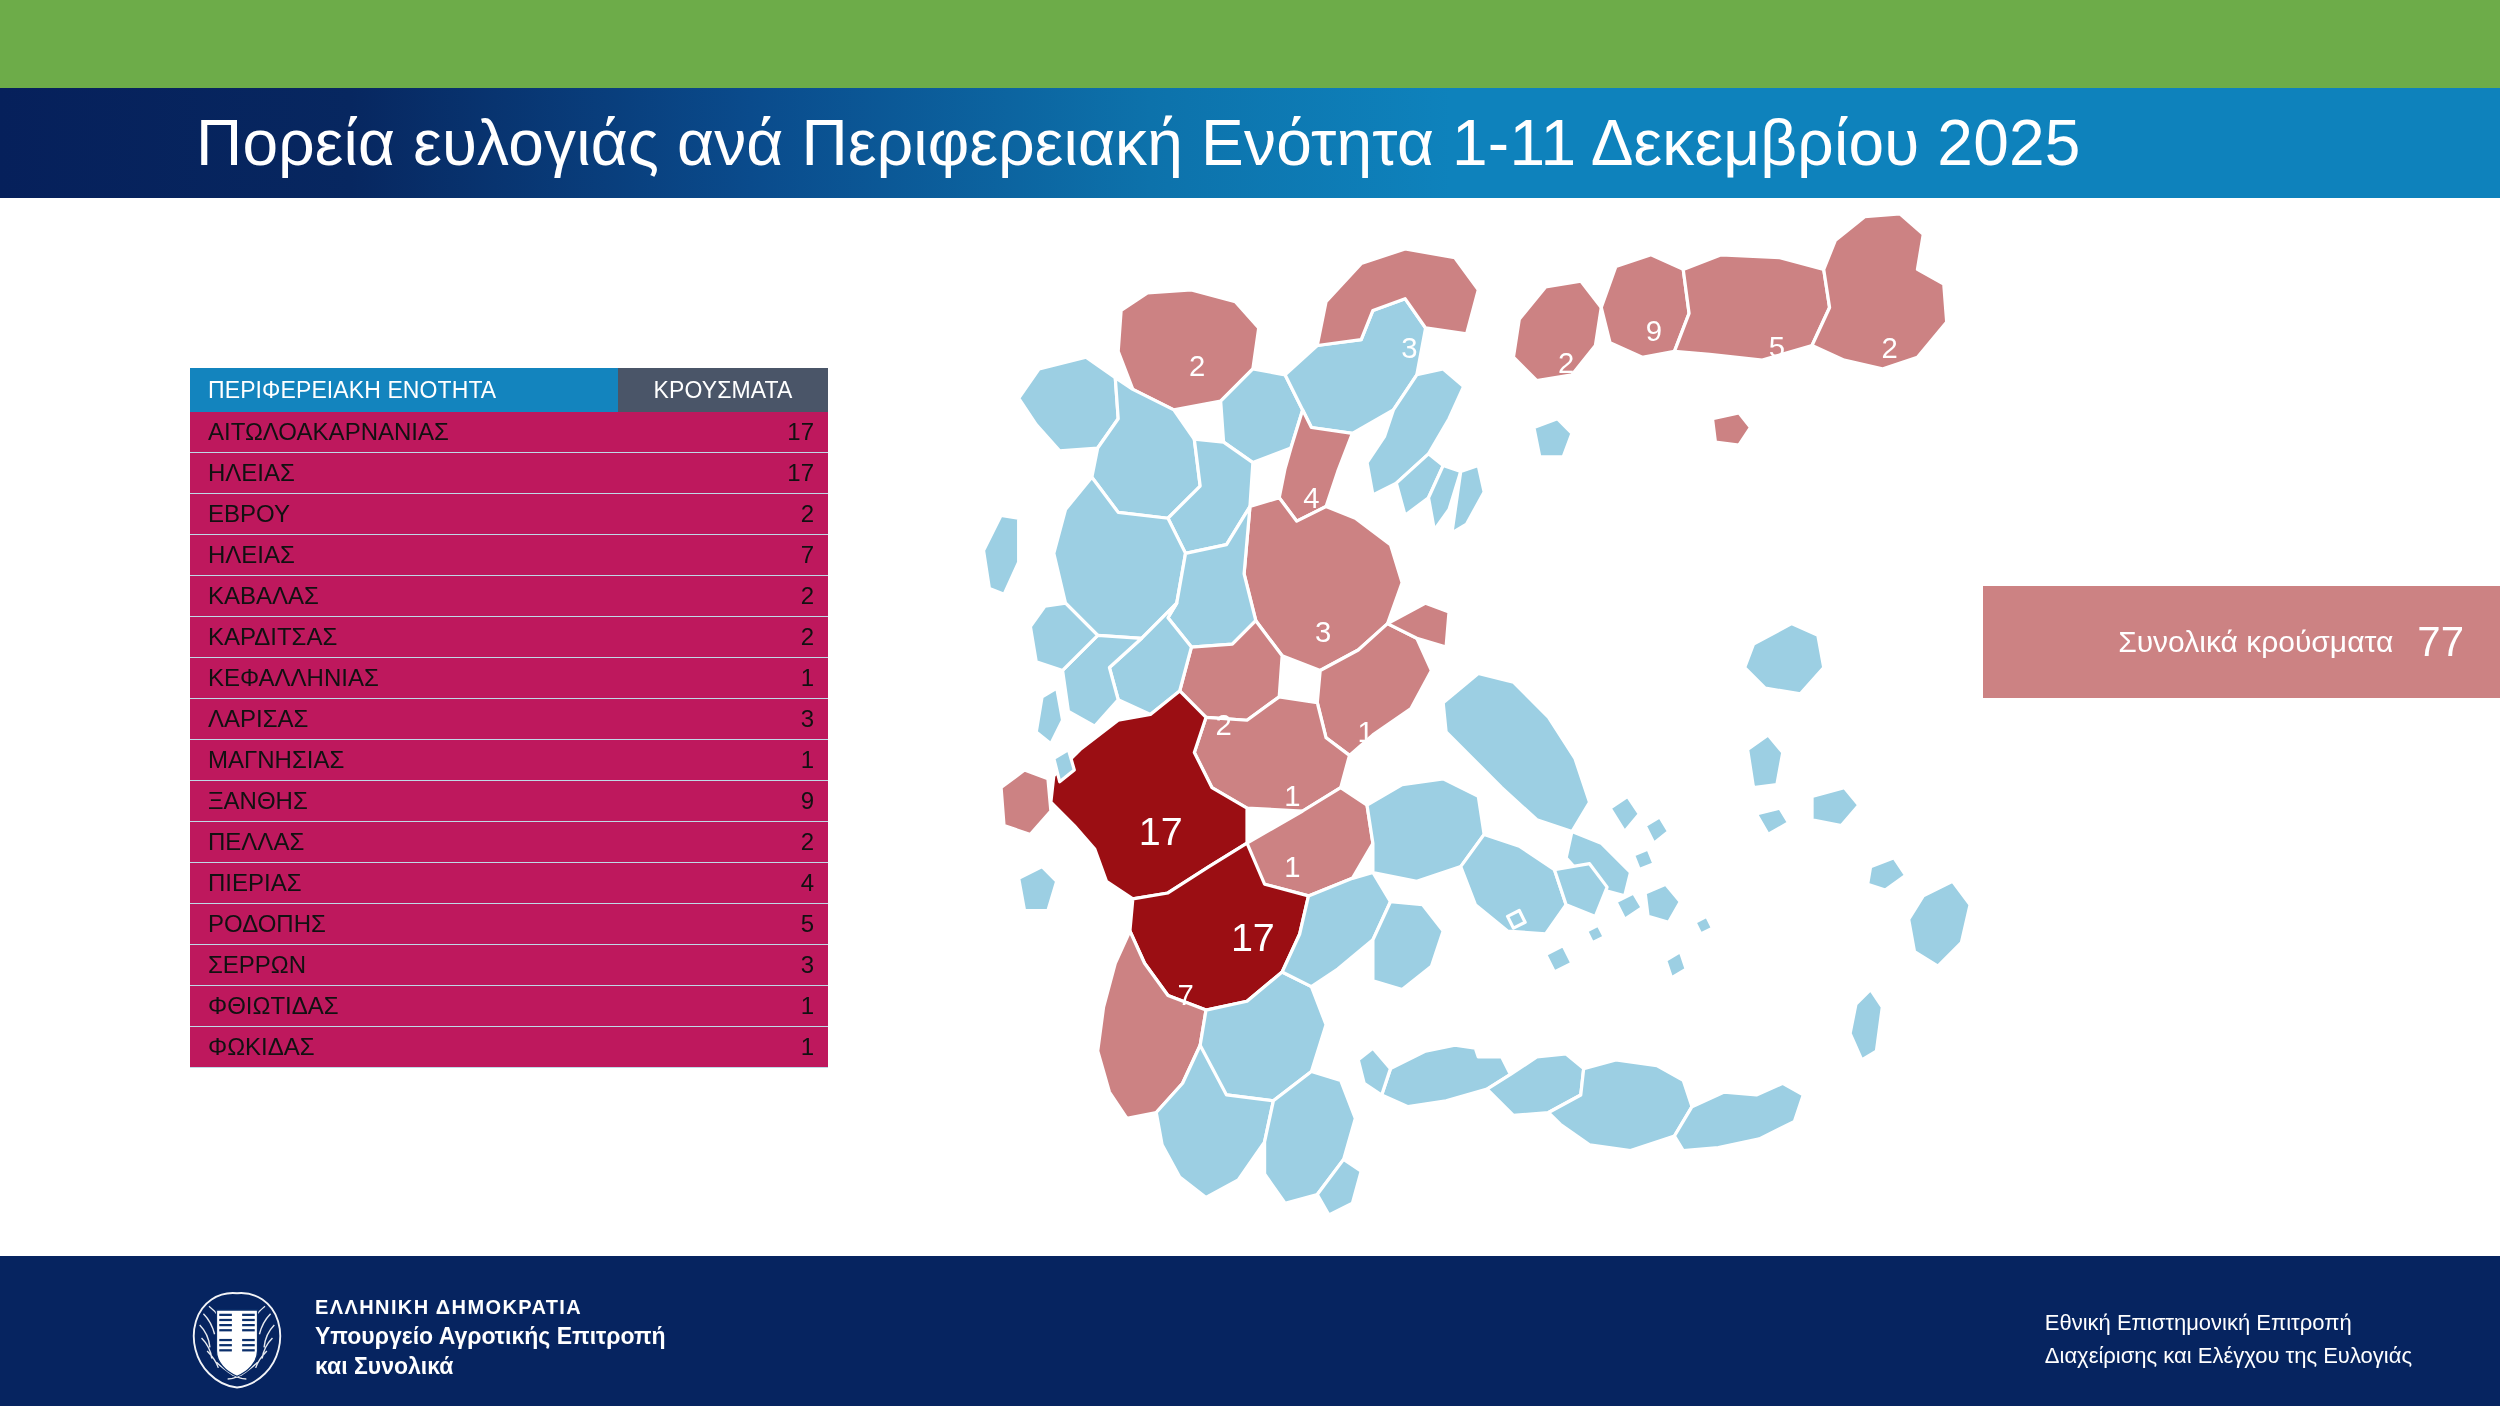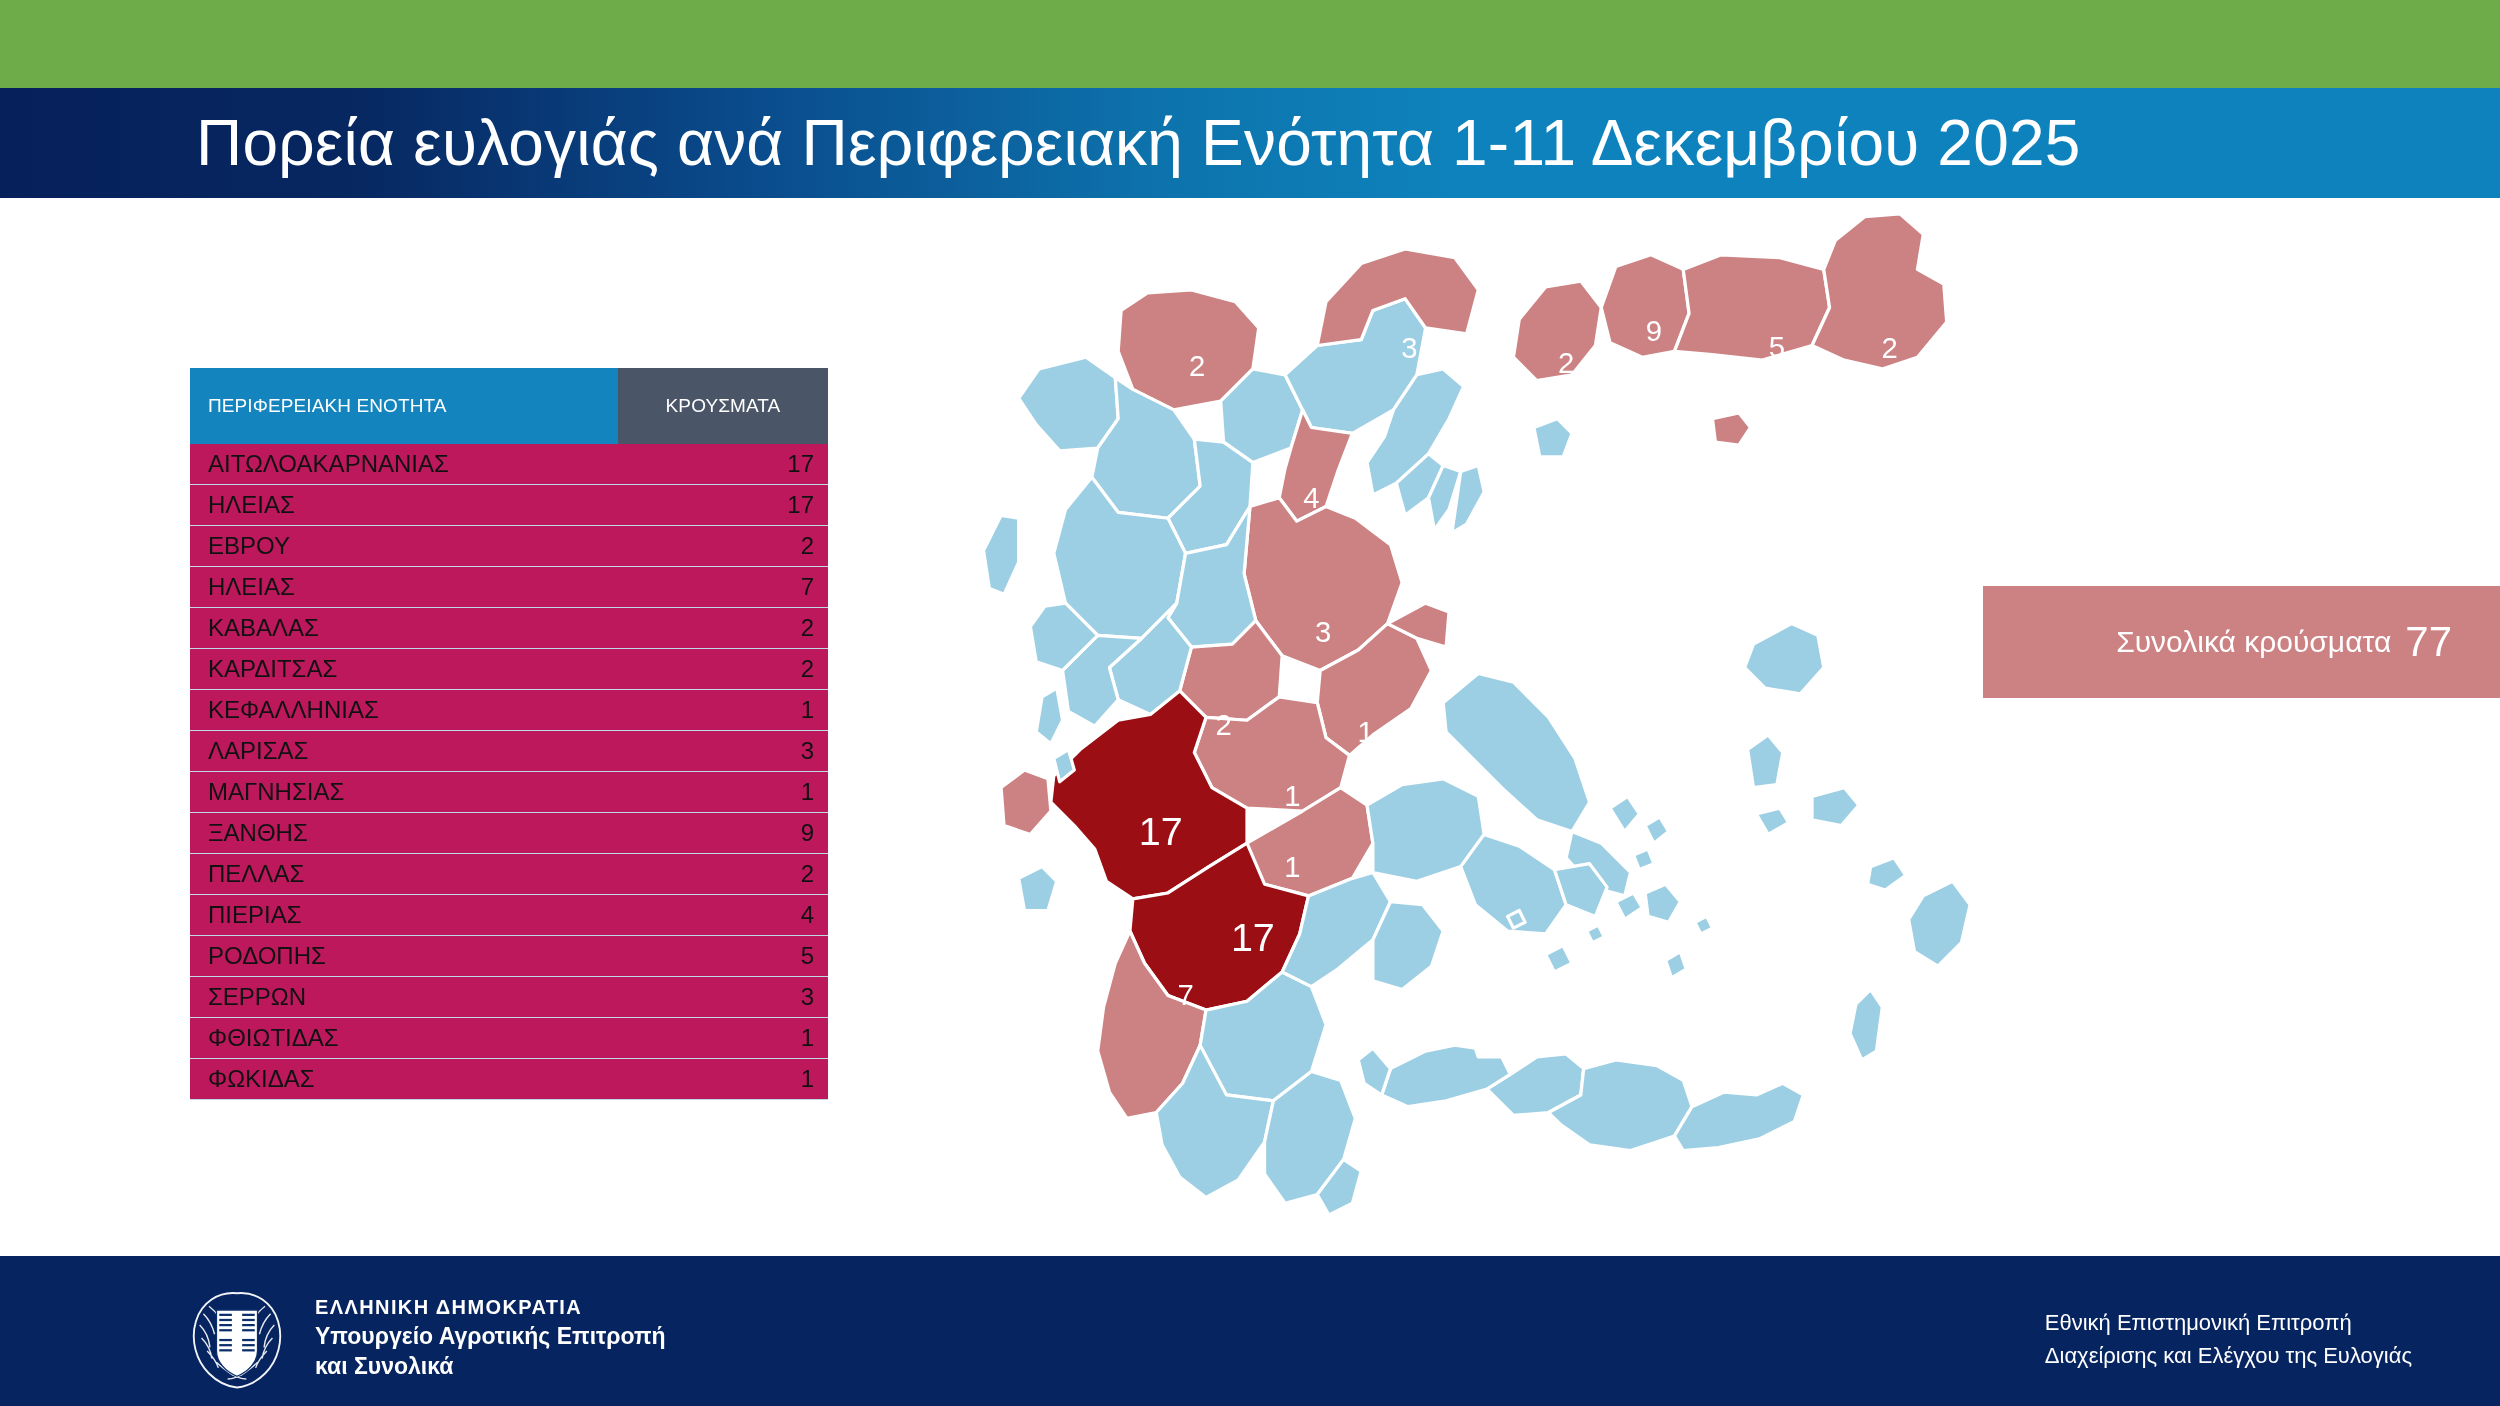--- a/index.html
+++ b/index.html
@@ -20,37 +20,37 @@
   }
   #page-title {
     color:#ffffff; font-size:64px; font-weight:400; letter-spacing:.2px;
     margin-left:196px; white-space:nowrap; line-height:1;
   }
 
   
   #table-panel { position:absolute; left:190px; top:368px; width:638px; }
   table.data { border-collapse:collapse; width:638px; table-layout:fixed; }
   table.data thead th {
-    color:#ffffff; font-size:19px; font-weight:400; height:76px;
+    color:#ffffff; font-size:23px; font-weight:400; height:44px;
     vertical-align:middle; letter-spacing:.1px;margin-top:38px;
   }
   th.col-region { background:#1384BE; text-align:left;  padding-left:18px; width:428px; }
   th.col-cases  { background:#4A5568; text-align:center; width:210px; }
   table.data tbody td {
     font-size:24px; color:#111111; height:40px; line-height:40px;
     border-bottom:1.5px solid #BFD9E6; background:#be185d;
   }
   td.region { text-align:left;  padding-left:18px; white-space:nowrap; }
   td.cases  { text-align:right; padding-right:14px; }
 
   
   #total-badge {
     position:absolute; left:1983px; top:586px; width:517px; height:112px;
     background:#CC8283; display:flex; align-items:center; justify-content:flex-end;
-    padding-right:48px; gap:14px;
+    padding-right:36px; gap:24px;
   }
   #total-label { color:#ffffff; font-size:30px; font-weight:400; }
   #total-value { color:#ffffff; font-size:42px; font-weight:400; }
 
   
   #map-wrap { position:absolute; left:930px; top:205px; width:1120px; height:1010px; }
   #map-svg  { width:100%; height:100%; display:block; }
   .rg   { stroke:#ffffff; stroke-width:2.2; stroke-linejoin:round; }
   .blue { fill:#9CCFE3; }
   .mid  { fill:#CC8283; }

